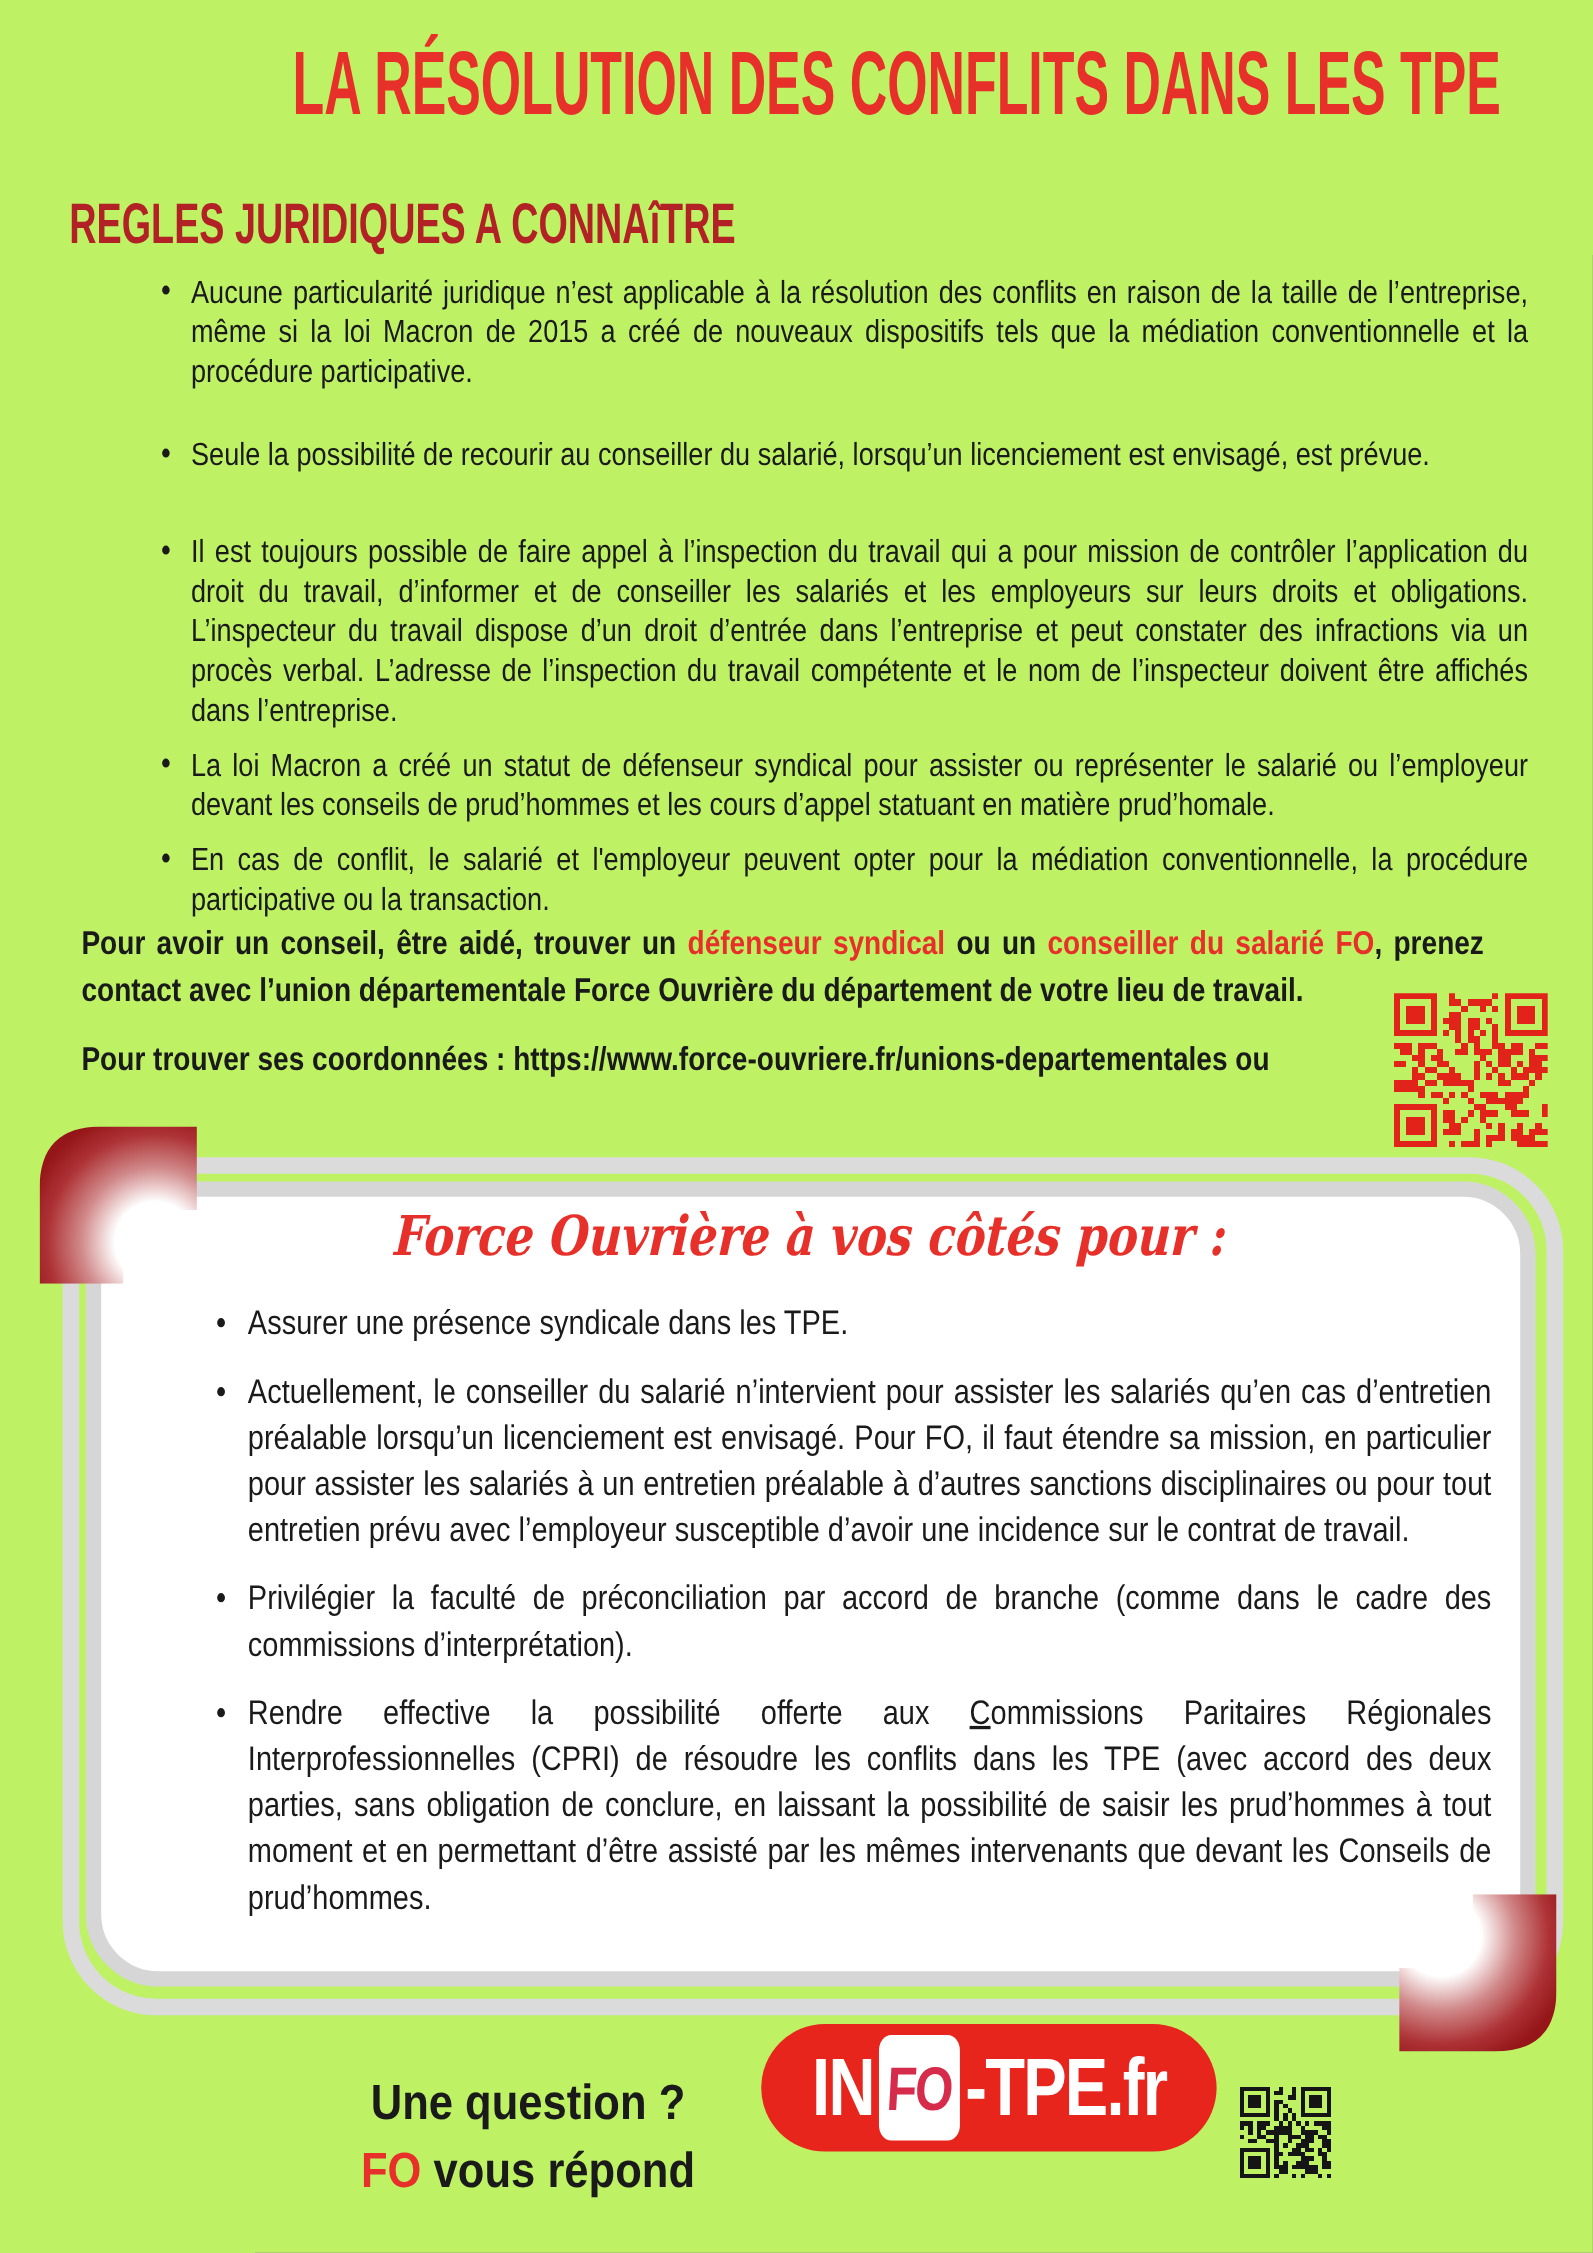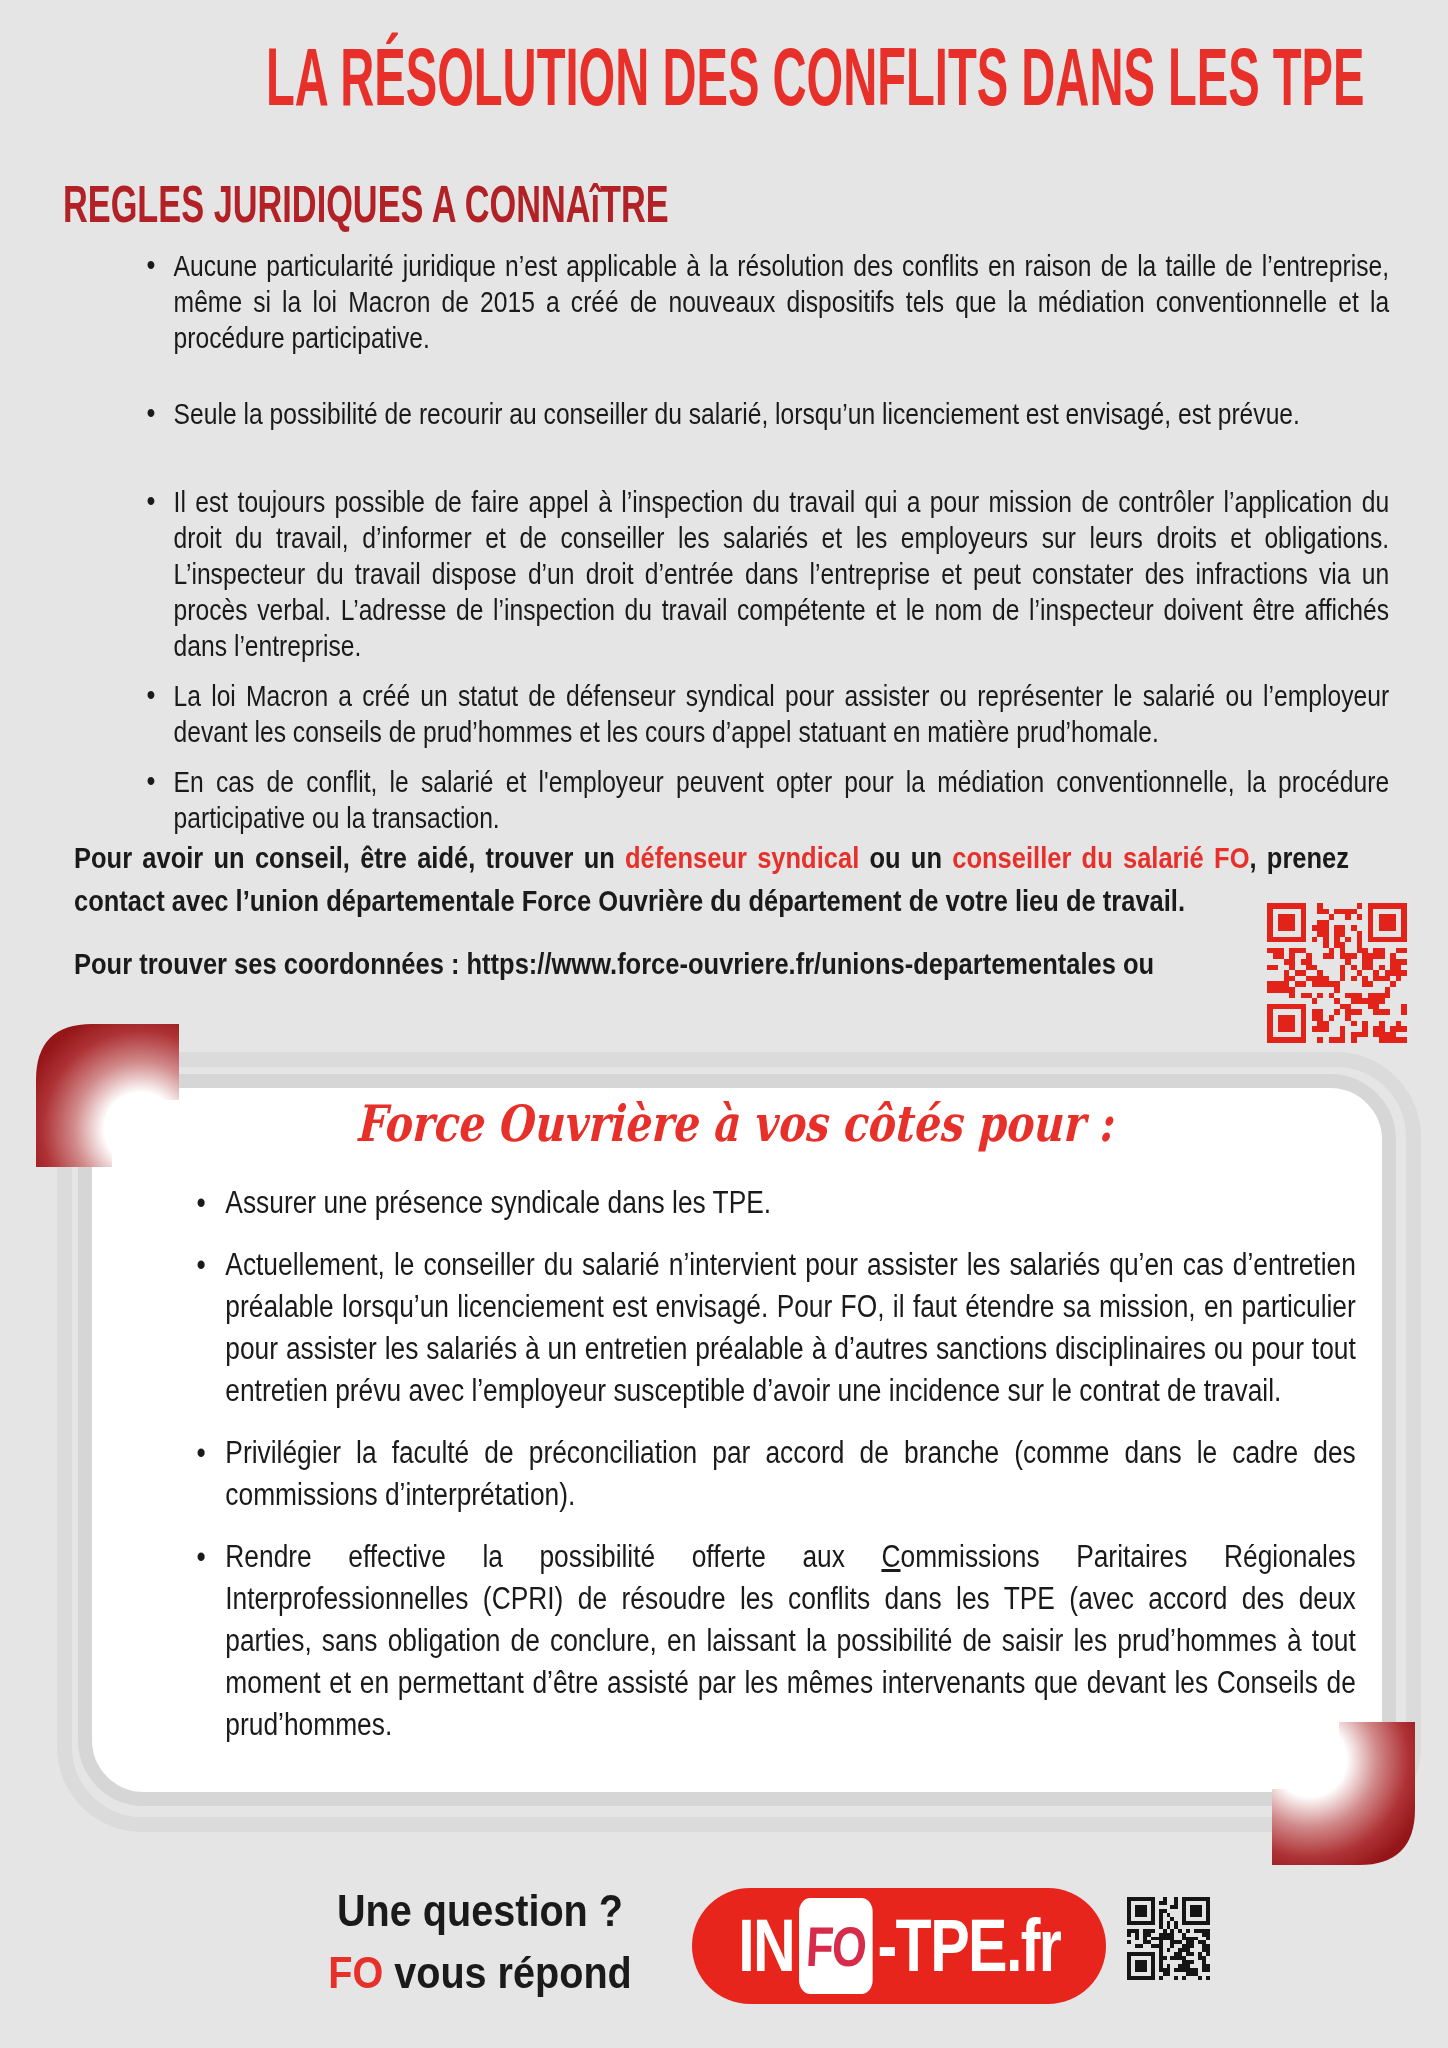--- a/index.html
+++ b/index.html
@@ -6,21 +6,21 @@
     --accent:#E8302A;
     --darkred:#B22126;
     --ink:#1A1A1A;
     --gray:#D7D7D7;
     --logored:#E7251D;
     --fopink:#D62B4B;
   }
   *{margin:0;padding:0;box-sizing:border-box;}
   body{background:#888;font-family:"Liberation Sans",sans-serif;}
   .page{
-    position:relative;width:1448px;height:2048px;background:#e5e5e5;
+    position:relative;width:1448px;height:2048px;background:#bef264;
     margin:0 auto;overflow:hidden;color:var(--ink);
   }
   
   .main-title{
     position:absolute;left:266px;top:34px;white-space:nowrap;
     font-weight:bold;font-size:82px;line-height:86px;color:var(--accent);
     transform:scaleX(0.575);transform-origin:top left;letter-spacing:0;
   }
   .section-heading{
     position:absolute;left:63px;top:176px;white-space:nowrap;
@@ -83,21 +83,21 @@
   .corner-br{left:1272px;top:1722px;transform:rotate(180deg);}
   
   .footer-text{
     position:absolute;left:300px;top:1886px;width:360px;text-align:center;
     font-weight:bold;transform:scaleX(0.88);transform-origin:top center;
   }
   .footer-q{font-size:45px;line-height:50px;color:var(--ink);}
   .footer-a{font-size:45px;line-height:50px;margin-top:12px;color:var(--ink);}
   .footer-a .red-text{color:var(--accent);}
   .logo-pill{
-    position:absolute;left:692px;top:1888px;width:414px;height:116px;
+    position:absolute;left:692px;top:1840px;width:414px;height:116px;
     background:var(--logored);border-radius:60px;
     display:flex;align-items:center;justify-content:center;overflow:hidden;
   }
   .logo-row{
     display:flex;align-items:center;transform:scaleX(0.8);transform-origin:center;
     white-space:nowrap;
   }
   .logo-in,.logo-tpe{color:#fff;font-weight:bold;font-size:74px;line-height:74px;letter-spacing:-2px;}
   .logo-fo-badge{
     background:#fff;border-radius:14px;width:92px;height:96px;margin:0 6px;

